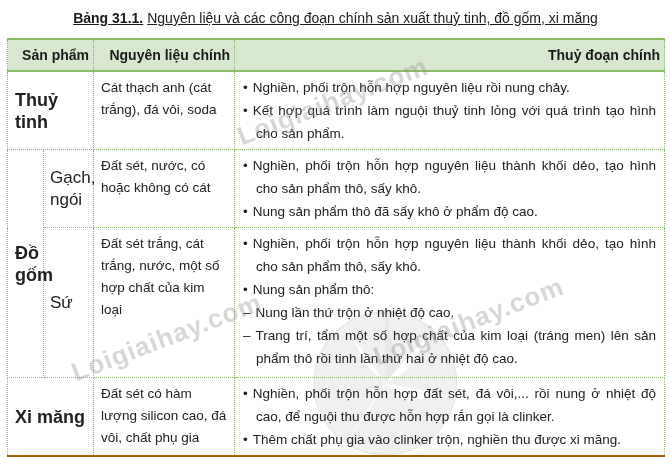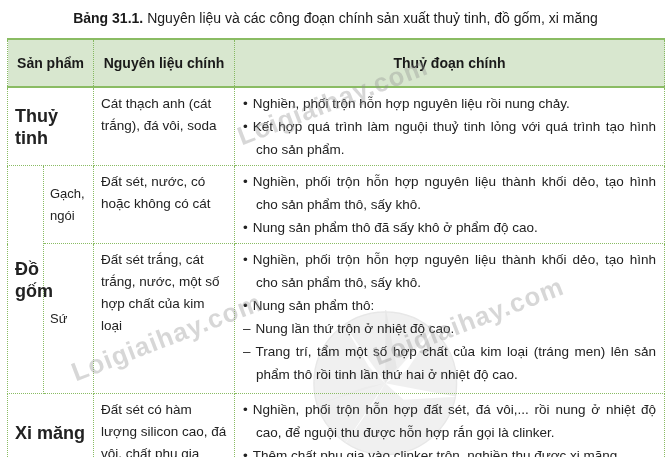--- a/index.html
+++ b/index.html
@@ -40,41 +40,41 @@
 
   th {
     background: #d8e7cf;
     border-left: 1px dotted #86b961;
     border-right: 1px dotted #86b961;
     border-top: 2px solid #8abc63;
     border-bottom: 2px solid #8abc63;
     font-weight: bold;
     font-size: 14px;
     color: #1a1a1a;
-    height: 48px;
-    text-align: center;
+    height: 32px;
+    text-align: right;
     padding: 2px 4px;
   }
   td {
     border: 1px dotted #8abc63;
     vertical-align: top;
     padding: 4px 7px;
     background: transparent;
   }
   tr.last-row td { border-bottom: 2px solid #a16207; }
   td.prod {
     vertical-align: middle;
     font-weight: bold;
     font-size: 18px;
     padding-left: 7px;
   }
   td.sub {
     vertical-align: middle;
     font-weight: normal;
-    font-size: 13px;
+    font-size: 17px;
     padding-left: 6px;
   }
   td.mat { padding-top: 5px; }
   td.proc { padding-left: 8px; padding-right: 8px; margin-top: 12px; }
   .item {
     text-align: justify;
     padding-left: 13px;
     text-indent: -13px;
     line-height: 23px;
   }
@@ -98,21 +98,21 @@
   .wm3 { left: 368px; top: 306px; }
 
   .logo {
     position: absolute;
     left: 233px; top: 310px;
     z-index: 0;
     pointer-events: none;
     opacity: 0.75;
   }
   table.main { z-index: 1; }
-  .caption { z-index: 2; }
+  .caption { z-index: 2; text-decoration: underline; }
 </style>
 </head>
 <body>
 
 <svg class="logo" width="305" height="147" viewBox="0 0 305 305">
   <circle cx="152" cy="152" r="148" fill="#ececec" stroke="#e0e0e0" stroke-width="3"></circle>
   <polygon points="152,152 60,20 118,118" fill="#ffffff"></polygon>
   <polygon points="152,152 152,-10 176,120" fill="#e0e0e0"></polygon>
   <polygon points="152,152 260,30 196,126" fill="#ffffff"></polygon>
   <polygon points="152,152 300,180 190,186" fill="#ffffff"></polygon>

